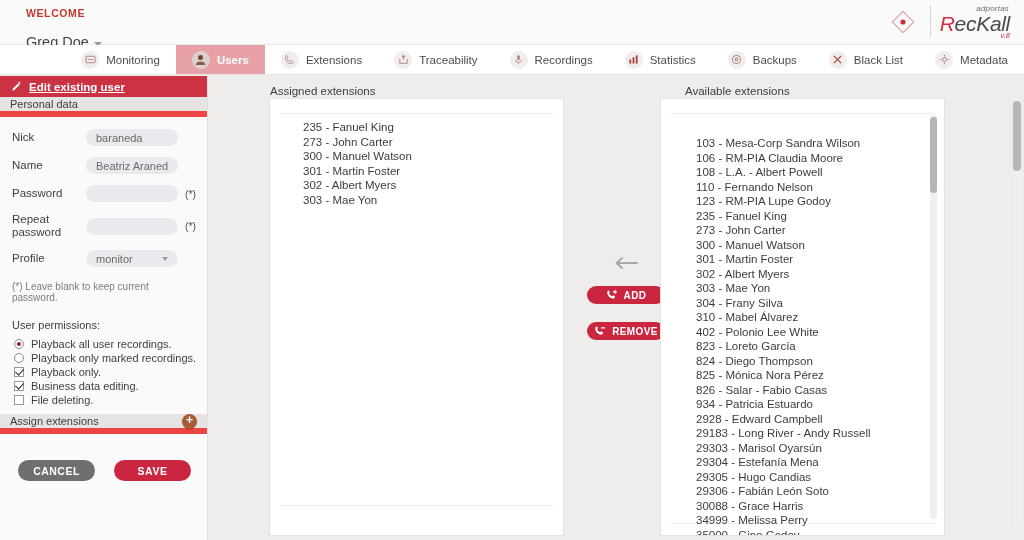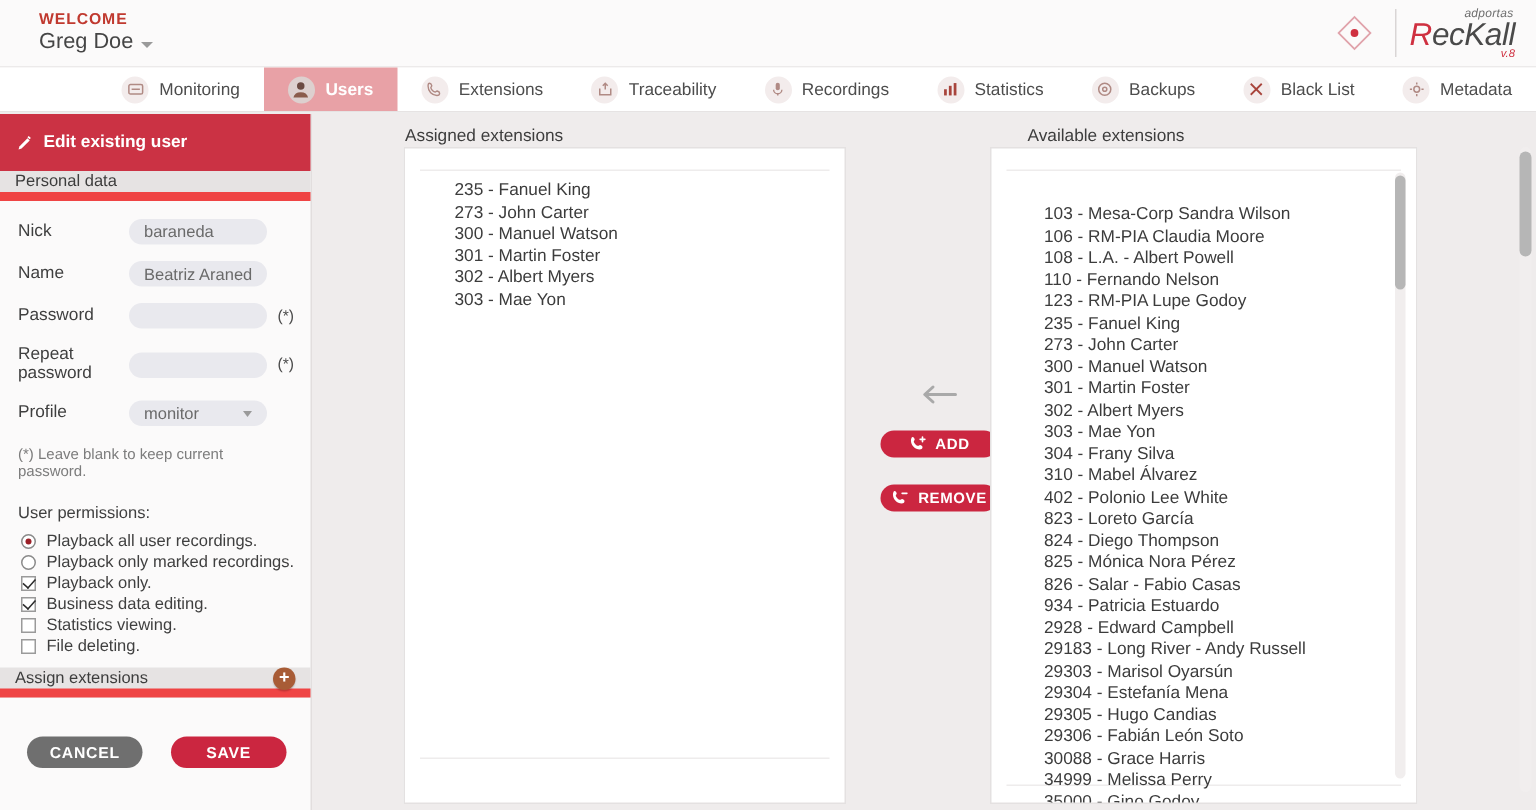--- a/index.html
+++ b/index.html
@@ -17,21 +17,21 @@
     position: absolute; top: 0; left: 0; width: 1024px; height: 45px;
     background: #fbfafa;
     border-bottom: 1px solid #eceaea;
   }
   .welcome-wrap { position: absolute; left: 26px; top: 7px; }
   .welcome-label {
     font-size: 10.5px; font-weight: bold; color: #c0392f;
     letter-spacing: 0.6px;
   }
   .welcome-user {
-    font-size: 14.5px; color: #454545; margin-top: 1px;
+    font-size: 14.5px; color: #454545; margin-top: 15px;
     display: flex; align-items: center; gap: 5px;
   }
   .caret-down {
     display: inline-block; width: 0; height: 0;
     border-left: 4px solid transparent; border-right: 4px solid transparent;
     border-top: 4px solid #9a9a9a; margin-top: 3px;
   }
 
   .brand { position: absolute; right: 12px; top: 4px; display: flex; align-items: center; gap: 9px; font-style: italic; }
   .brand-diamond { width: 36px; height: 36px; position: relative; }
@@ -62,23 +62,23 @@
   }
   .nav-item.active .nav-ico { background: #ddd0cf; }
   .nav-ico svg { display: block; }
 
   
   .sidebar {
     position: absolute; left: 0; top: 76px; width: 208px; height: 464px;
     background: #fbfafa; border-right: 1px solid #e2dede;
   }
   .side-head {
-    height: 38px; background: #cb3244; color: #fff;
+    height: 21px; background: #cb3244; color: #fff;
     display: flex; align-items: center; gap: 7px; padding-left: 11px;
-    font-size: 11.5px; font-weight: bold;
+    font-size: 11.5px; font-weight: bold; text-decoration: underline;
   }
   .sec-head {
     height: 20px; background: #e6e3e3; color: #3d3d3d;
     display: flex; align-items: center; padding: 0 10px;
     font-size: 11px; border-bottom: 6px solid #ef4444;
     justify-content: space-between;
   }
   .plus-btn {
     width: 15px; height: 15px; border-radius: 50%;
     background: #a85c36; color: #fff; font-size: 12px; line-height: 13px;
@@ -353,24 +353,20 @@
       <span class="radio"></span>
       <span>Playback only marked recordings.</span>
     </div>
     <div class="perm">
       <span class="cbox on"></span>
       <span>Playback only.</span>
     </div>
     <div class="perm">
       <span class="cbox on"></span>
       <span>Business data editing.</span>
-    </div>
-    <div class="perm">
-      <span class="cbox"></span>
-      <span>Statistics viewing.</span>
     </div>
     <div class="perm">
       <span class="cbox"></span>
       <span>File deleting.</span>
     </div>
 
     <div class="sec-head" style="margin-top:7px;align-items:center;">
       <span>Assign extensions</span>
       <span class="plus-btn">+</span>
     </div>

